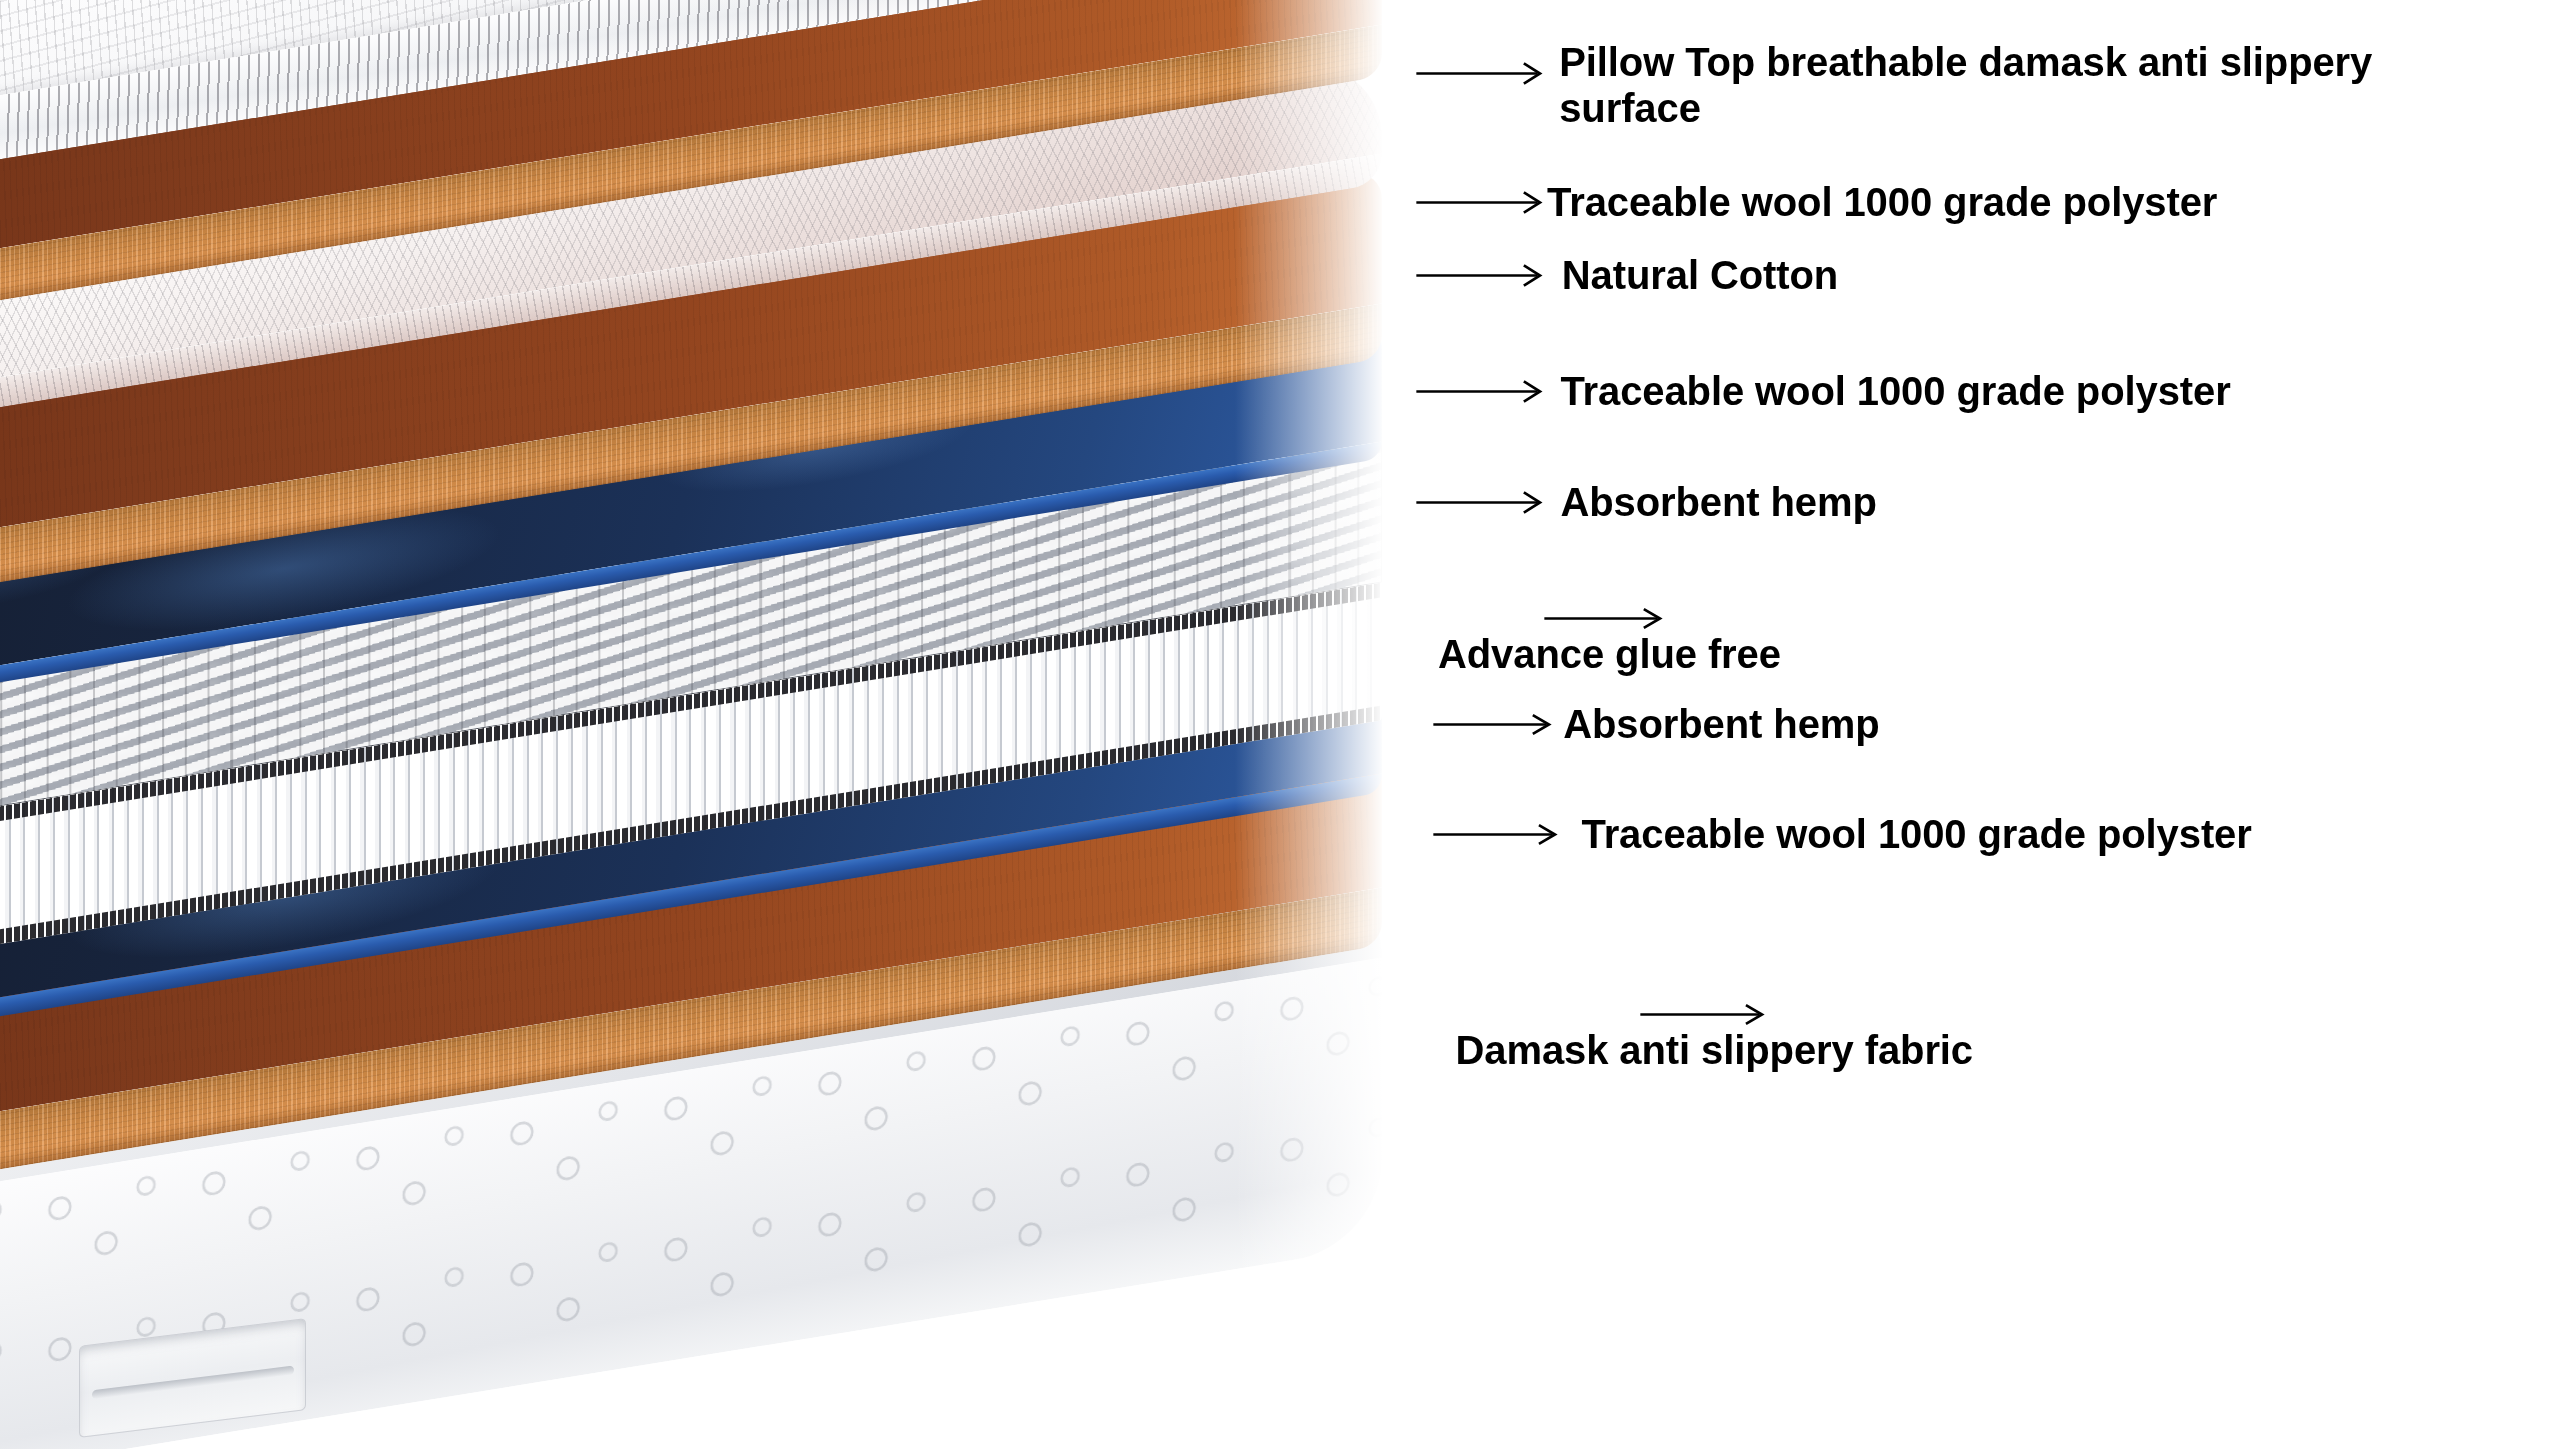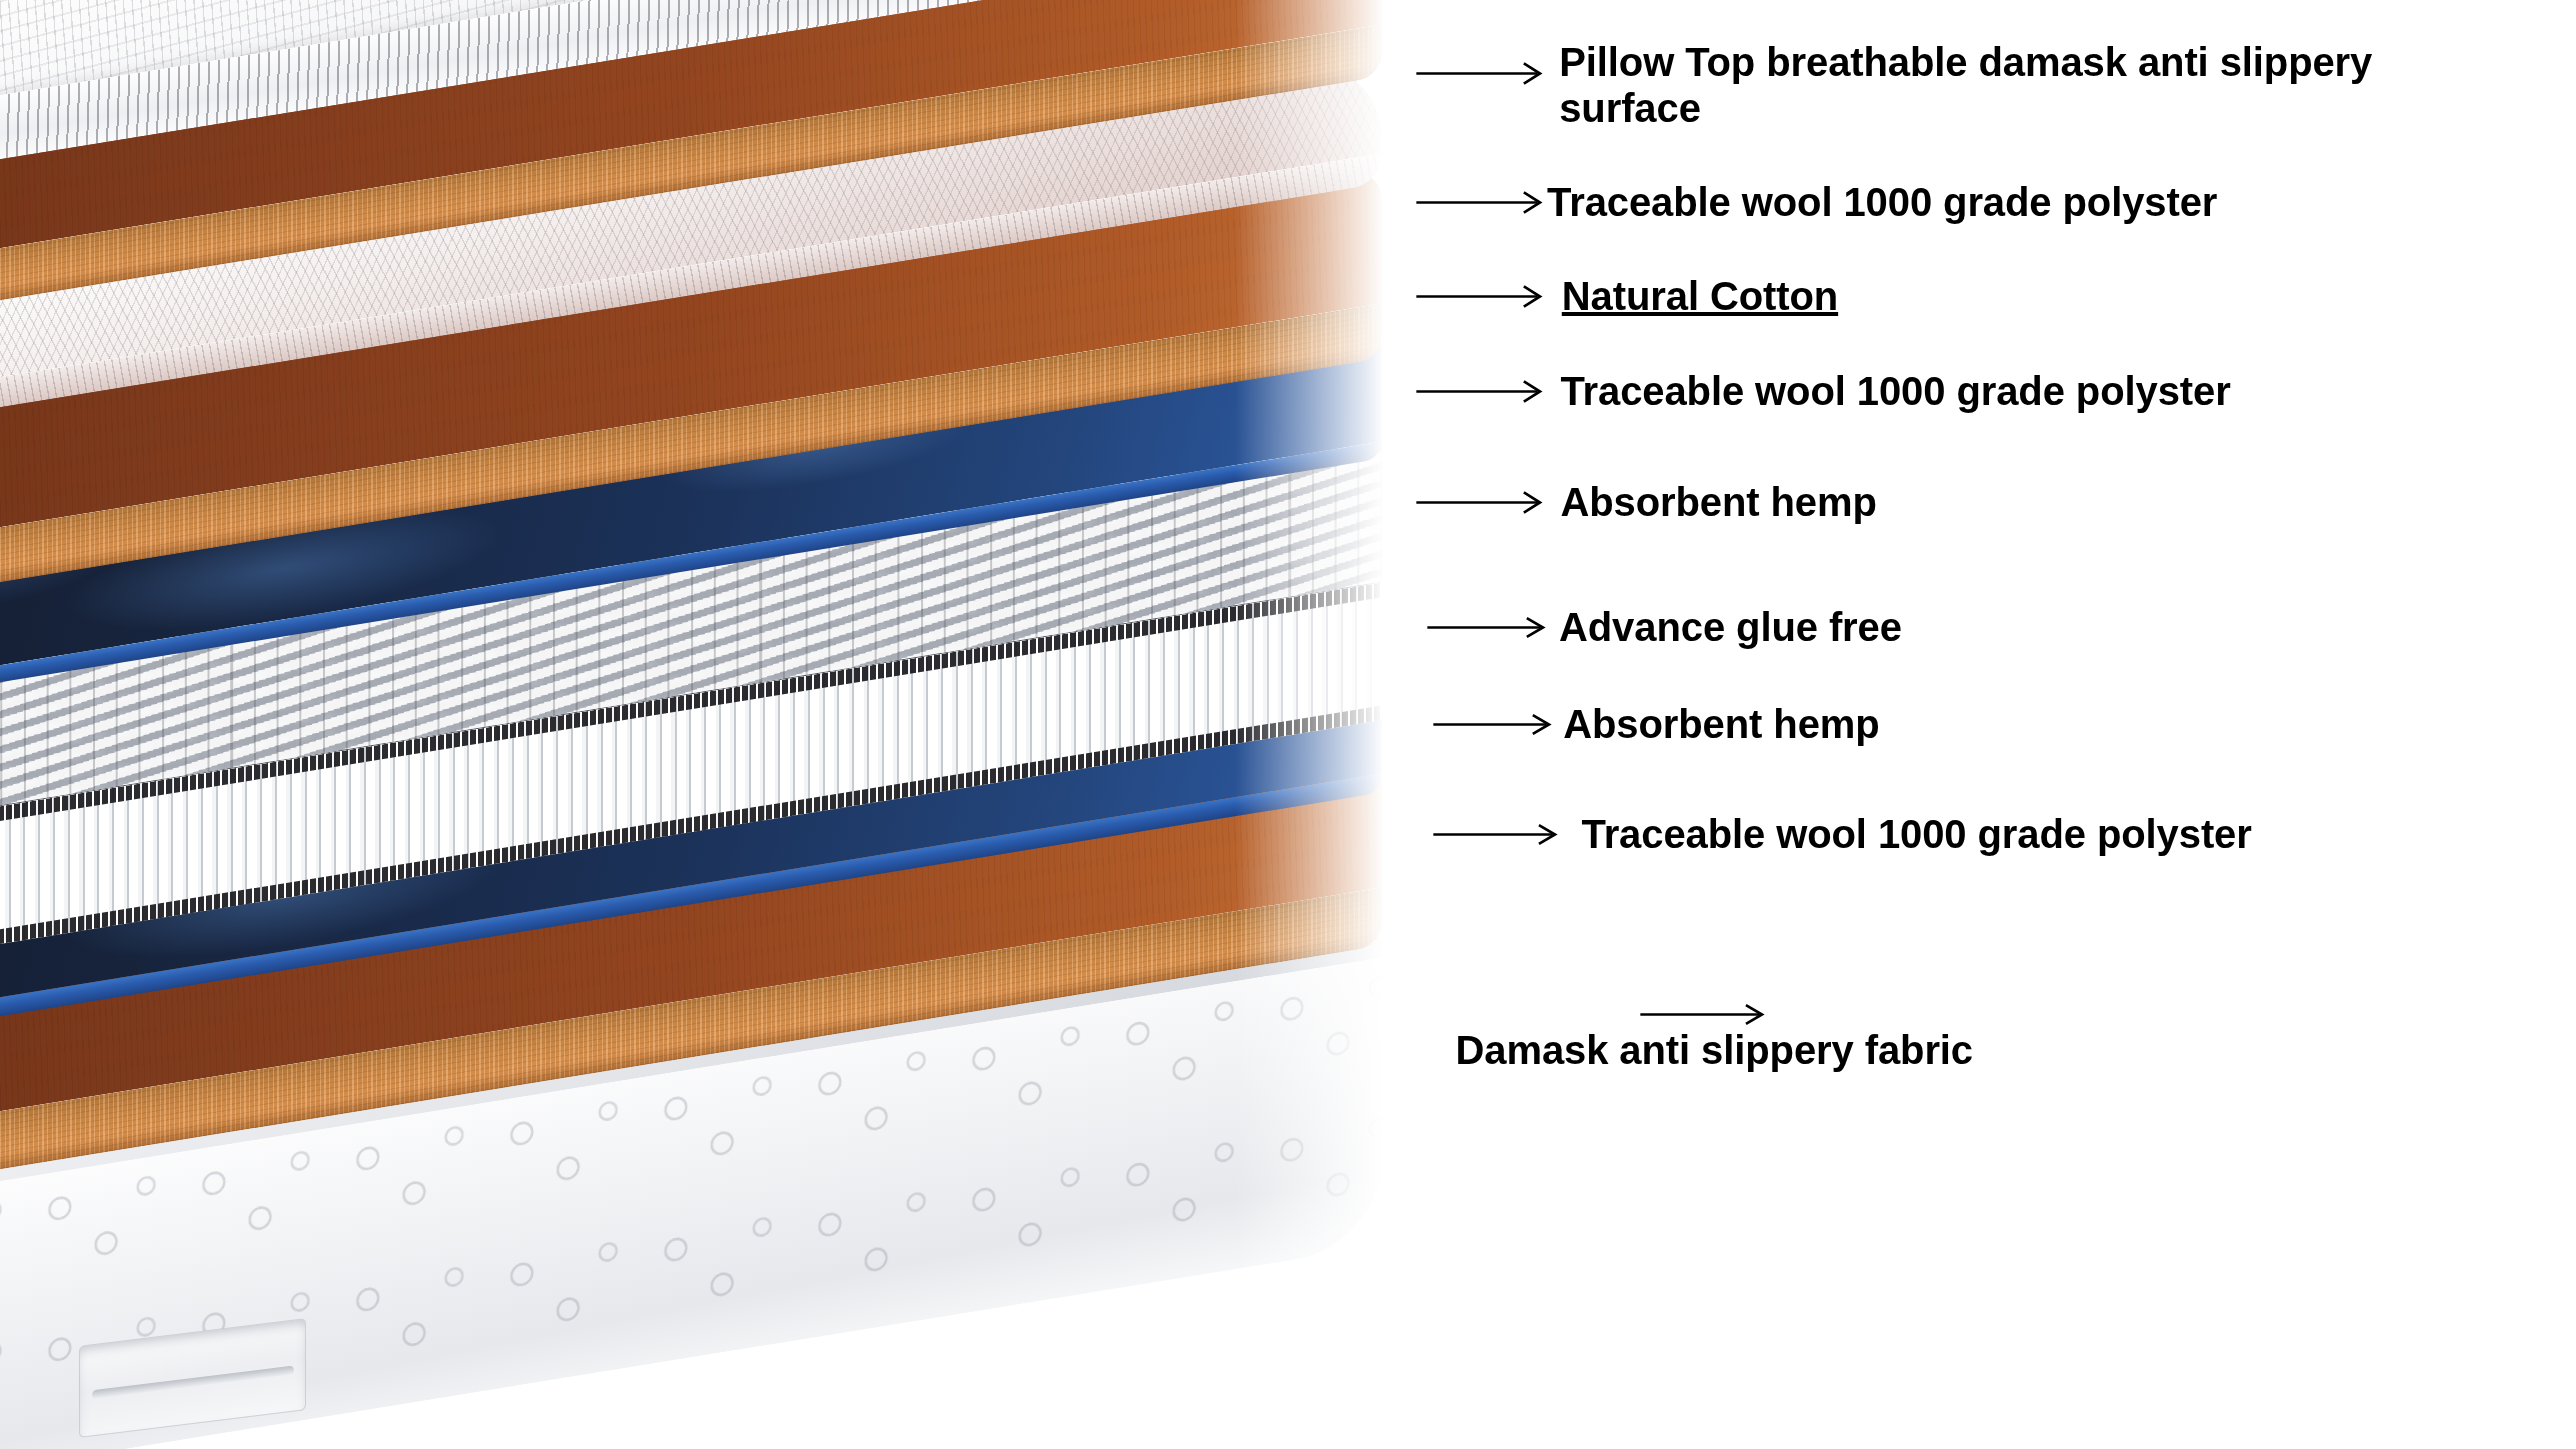--- a/index.html
+++ b/index.html
@@ -202,30 +202,30 @@
     letter-spacing:-0.1px;white-space:pre-line;
   }
 
   #callout-1{left:13.4px;top:40px;align-items:flex-start;}
   #callout-1 .arrow{margin-top:20px;}
   #callout-1 .callout-label{margin-left:14.8px;max-width:979px;}
 
   #callout-2{left:13.4px;top:180px;}
   #callout-2 .callout-label{margin-left:2.7px;}
 
-  #callout-3{left:13.4px;top:274px;text-decoration:underline;}
+  #callout-3{left:13.4px;top:253px;}
   #callout-3 .callout-label{margin-left:17.4px;}
 
   #callout-4{left:13.4px;top:369px;}
   #callout-4 .callout-label{margin-left:16px;}
 
   #callout-5{left:13.4px;top:480px;}
   #callout-5 .callout-label{margin-left:16px;}
 
-  #callout-6{left:24px;top:605px;}
+  #callout-6{left:24px;top:605px;flex-direction:column;}
   #callout-6 .callout-label{margin-left:12px;}
 
   #callout-7{left:29.5px;top:702px;}
   #callout-7 .callout-label{margin-left:10.7px;}
 
   #callout-8{left:29.5px;top:812px;}
   #callout-8 .callout-label{margin-left:23px;}
 
   #callout-9{left:29.5px;top:1001px;flex-direction:column;}
   #callout-9 .callout-label{margin-left:24px;}

